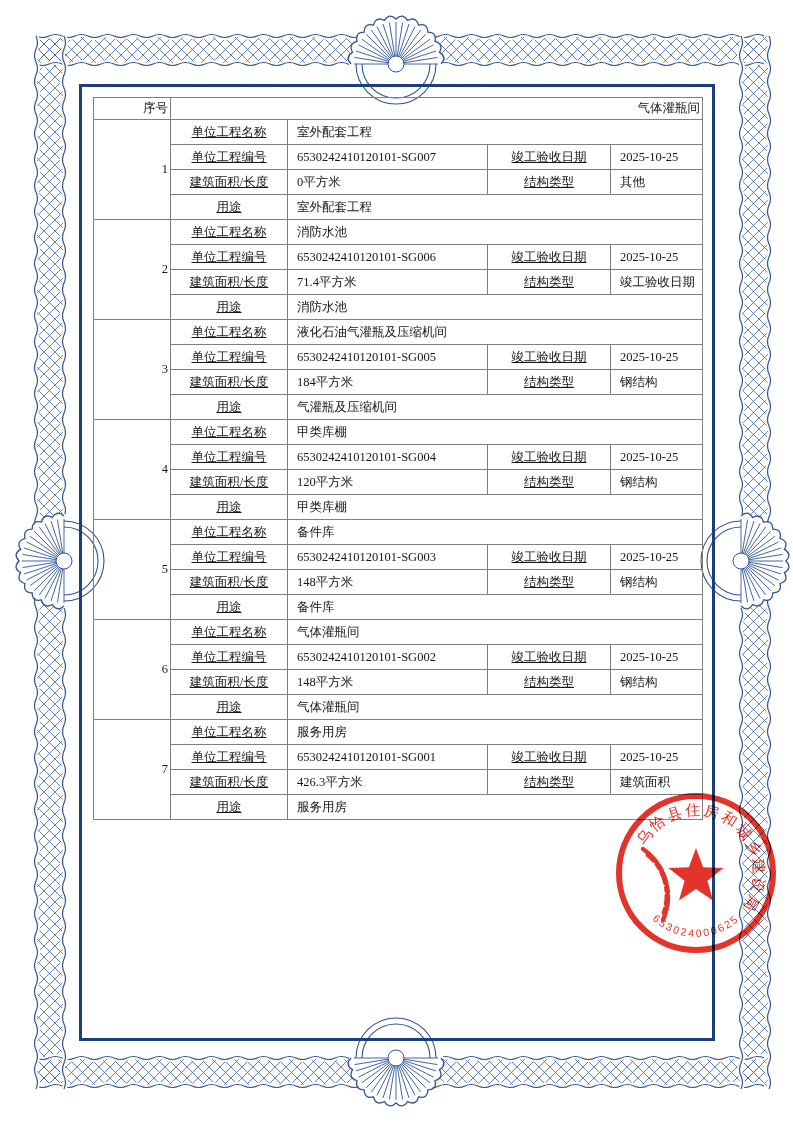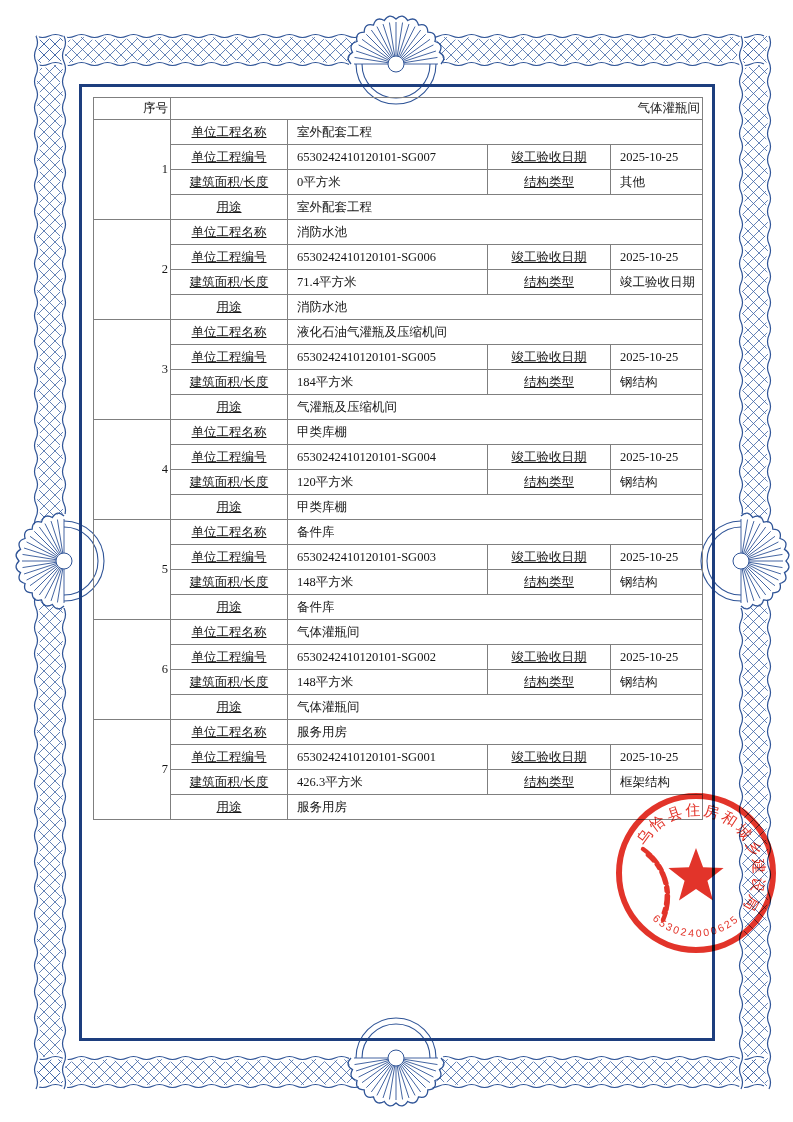--- a/index.html
+++ b/index.html
@@ -331,21 +331,21 @@
     <tr>
       <td class="c-label">单位工程编号</td>
       <td class="c-value">6530242410120101-SG001</td>
       <td class="c-label">竣工验收日期</td>
       <td class="c-value">2025-10-25</td>
     </tr>
     <tr>
       <td class="c-label">建筑面积/长度</td>
       <td class="c-value">426.3平方米</td>
       <td class="c-label">结构类型</td>
-      <td class="c-value">框架结构</td>
+      <td class="c-value">建筑面积</td>
     </tr>
     <tr>
       <td class="c-label">用途</td>
       <td class="c-value" colspan="3">服务用房</td>
     </tr>
   </tbody>
   </table>
 
   <svg id="seal-svg" viewBox="0 0 190 190" xmlns="http://www.w3.org/2000/svg">
     <defs>

